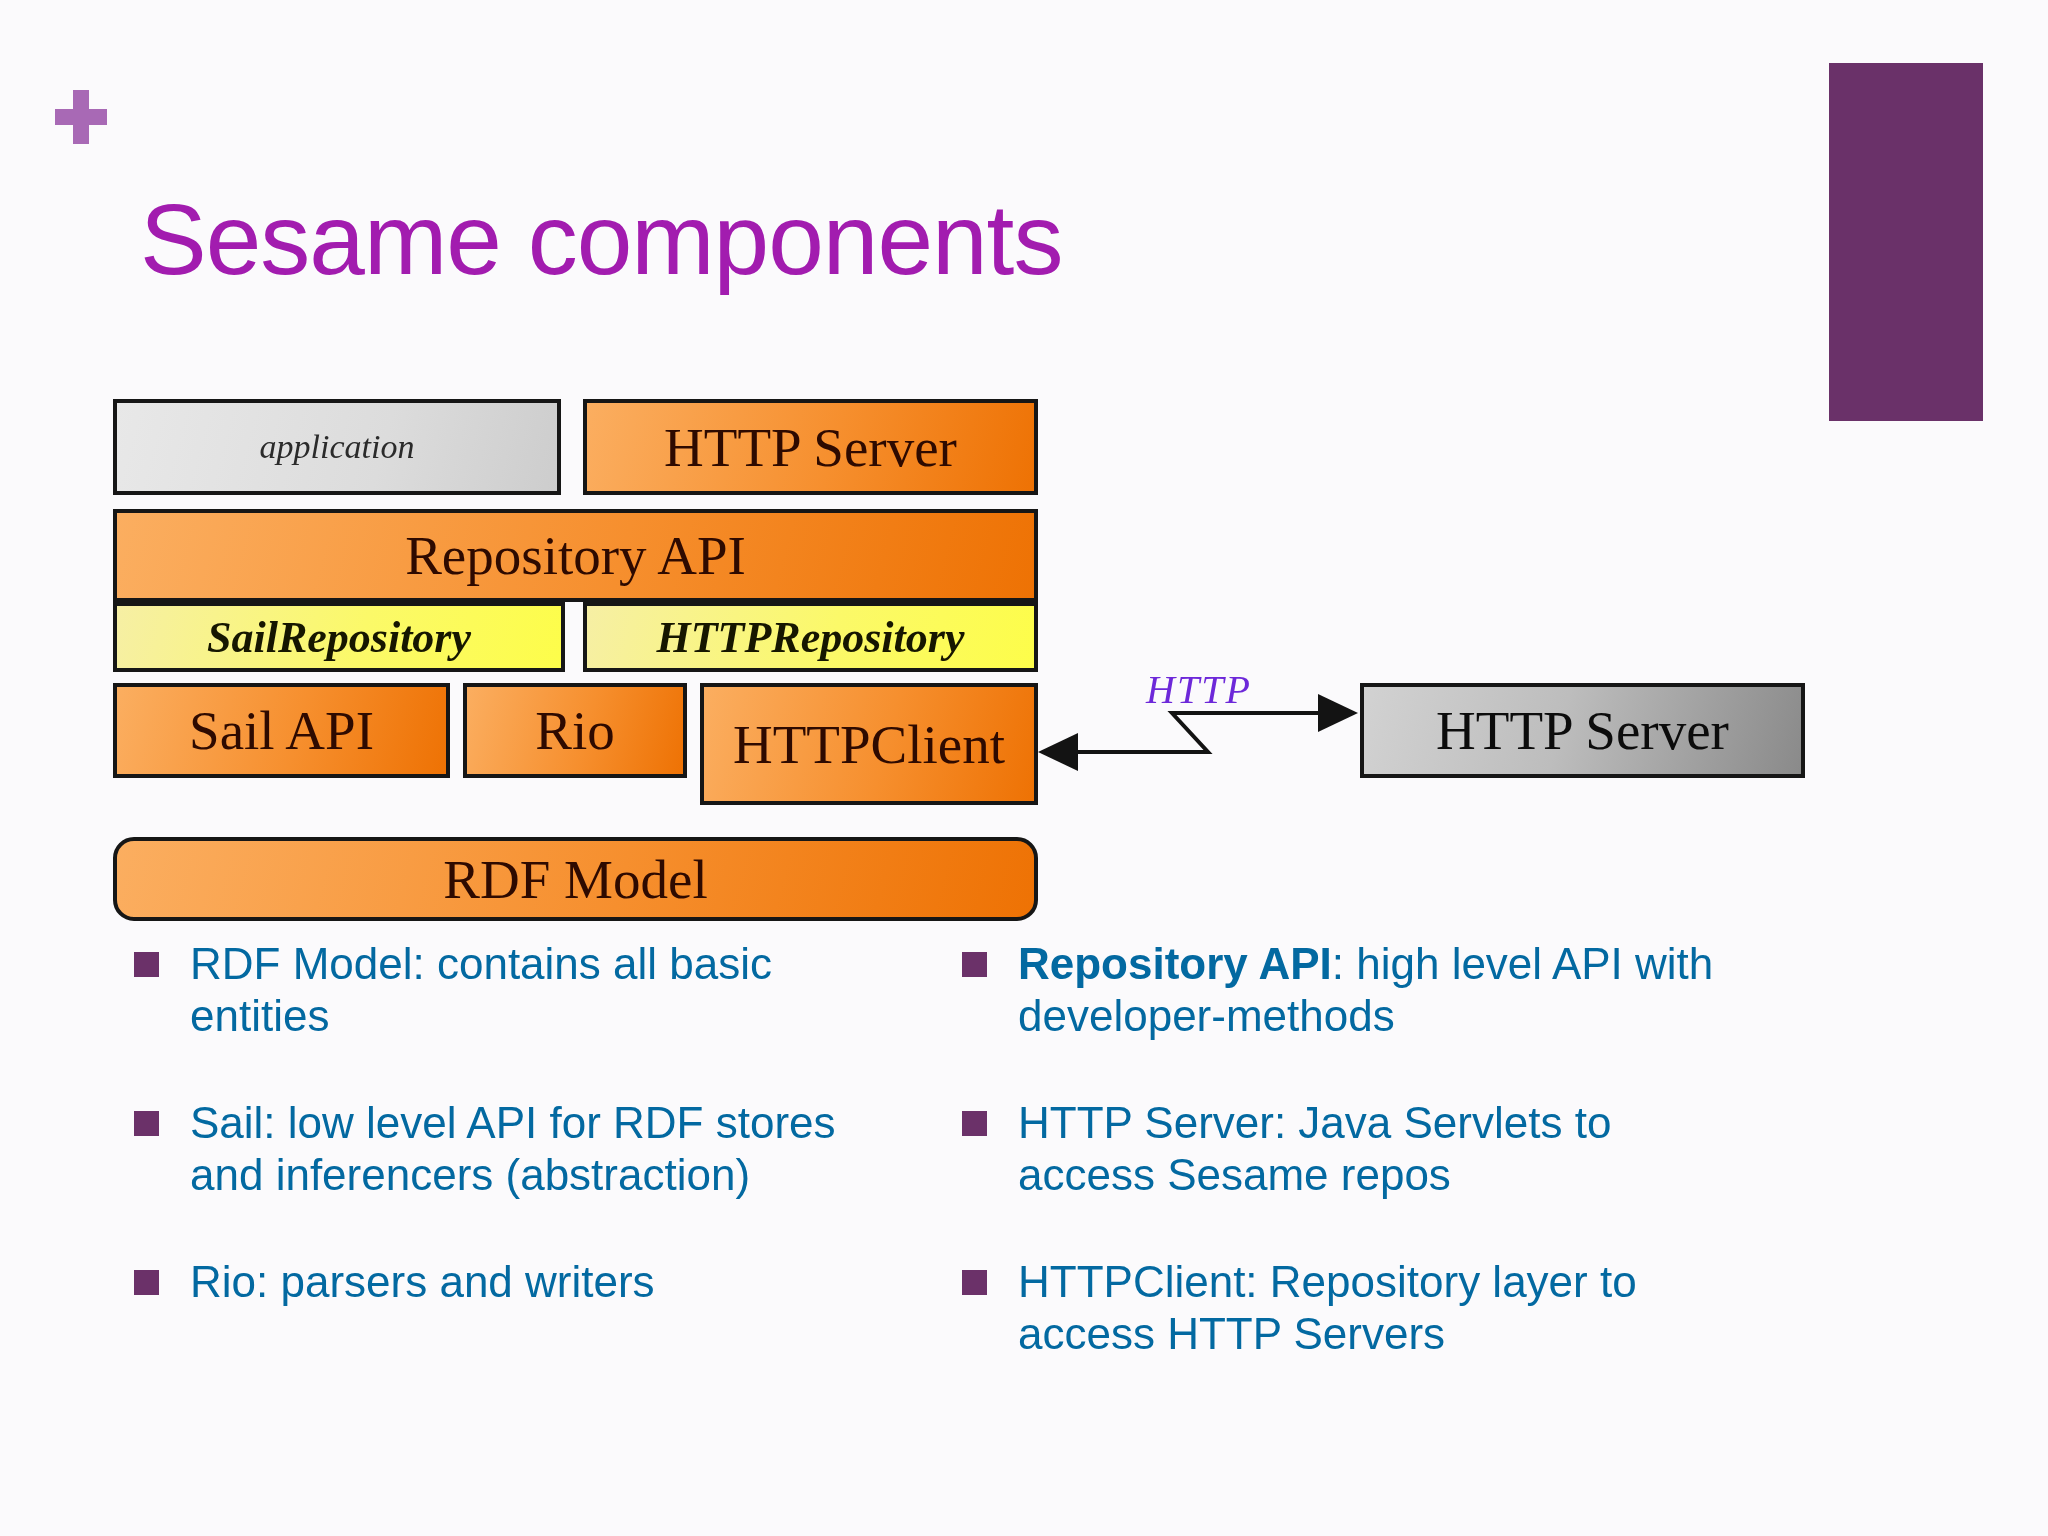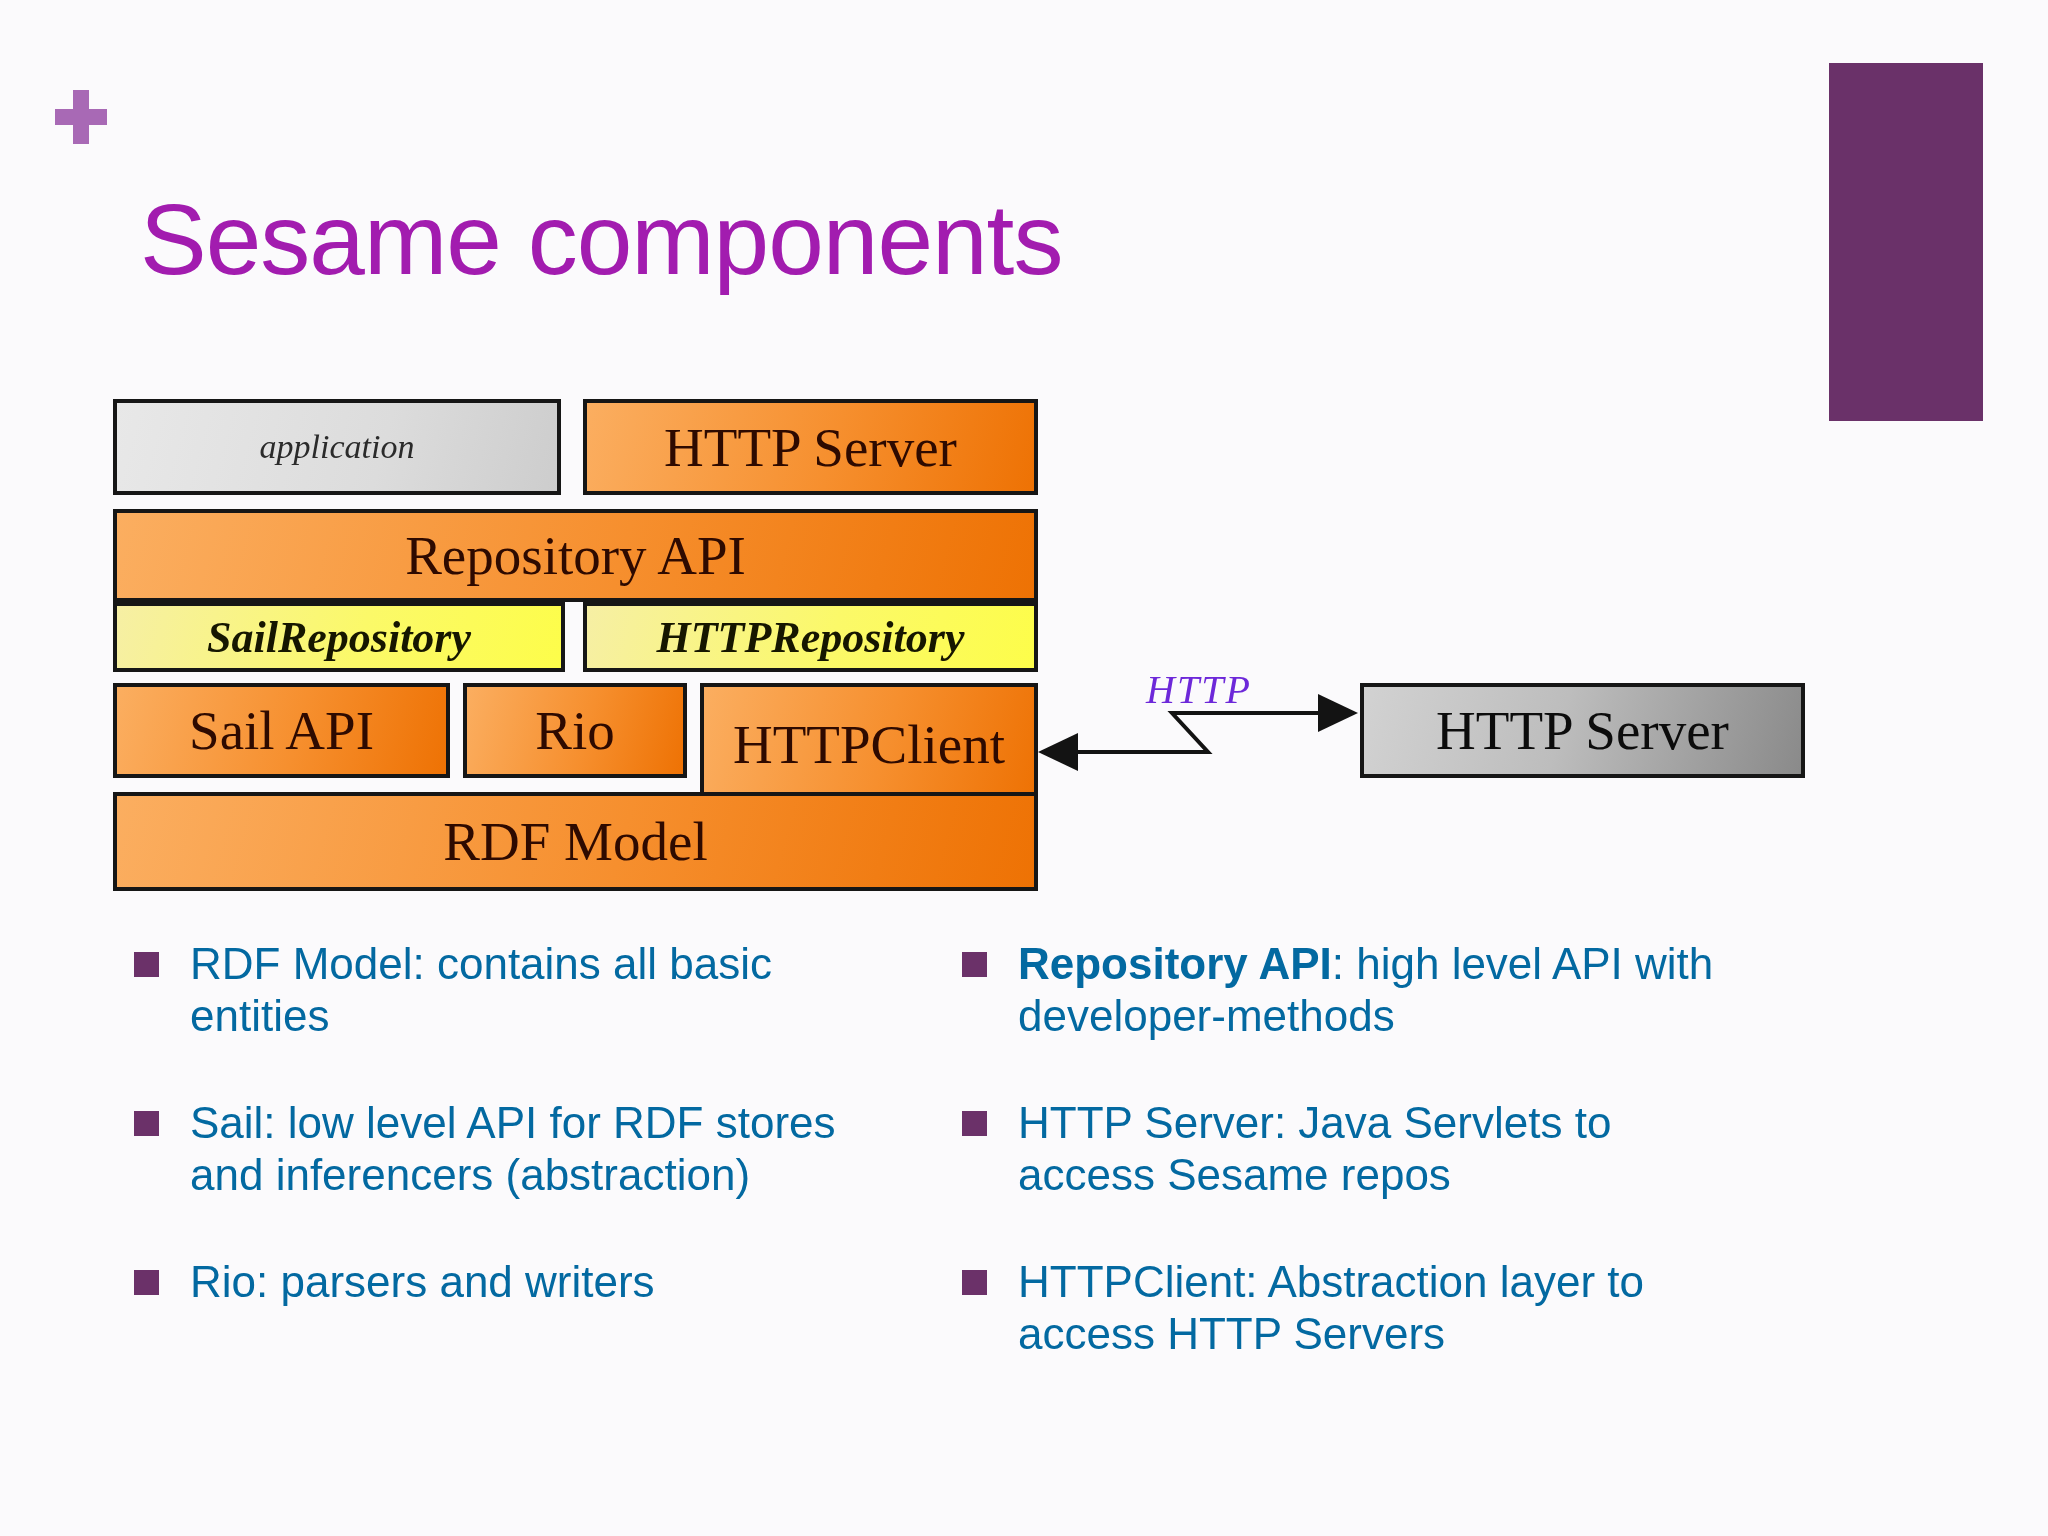--- a/index.html
+++ b/index.html
@@ -62,21 +62,21 @@
   .t-bolditalic{ font-size: 44px; font-style: italic; font-weight: bold; }
 
   .box-application    { left: 113px; top: 399px; width: 448px; height: 96px; }
   .box-httpserver-top { left: 583px; top: 399px; width: 455px; height: 96px; }
   .box-repository-api { left: 113px; top: 509px; width: 925px; height: 93px; }
   .box-sailrepository { left: 113px; top: 602px; width: 452px; height: 70px; }
   .box-httprepository { left: 583px; top: 602px; width: 455px; height: 70px; }
   .box-sail-api       { left: 113px; top: 683px; width: 337px; height: 95px; }
   .box-rio            { left: 463px; top: 683px; width: 224px; height: 95px; }
   .box-httpclient     { left: 700px; top: 683px; width: 338px; height: 122px; }
-  .box-rdf-model      { left: 113px; top: 792px; width: 925px; height: 99px; }
+  .box-rdf-model      { left: 113px; top: 837px; width: 925px; height: 84px; border-radius: 21px; }
   .box-httpserver-right { left: 1360px; top: 683px; width: 445px; height: 95px; }
 
   .http-arrow-svg { position: absolute; left: 1000px; top: 655px; width: 400px; height: 140px; }
   .http-arrow-label {
     position: absolute; left: 1146px; top: 666px;
     font-family: "Liberation Serif", serif; font-style: italic;
     font-size: 40px; color: #6d28d9; letter-spacing: 2px;
   }
 
   
@@ -161,17 +161,17 @@
     <div class="bullet-item">
       <span class="bullet-square-icon"></span>
       <span class="bullet-bold">Repository API</span><span>: high level API with developer-methods</span>
     </div>
     <div class="bullet-item">
       <span class="bullet-square-icon"></span>
       <span class="bullet-bold"></span><span>HTTP Server: Java Servlets to access Sesame repos</span>
     </div>
     <div class="bullet-item">
       <span class="bullet-square-icon"></span>
-      <span class="bullet-bold"></span><span>HTTPClient: Abstraction layer to access HTTP Servers</span>
+      <span class="bullet-bold"></span><span>HTTPClient: Repository layer to access HTTP Servers</span>
     </div>
   </div>
 
 </div>
 
 </body></html>

